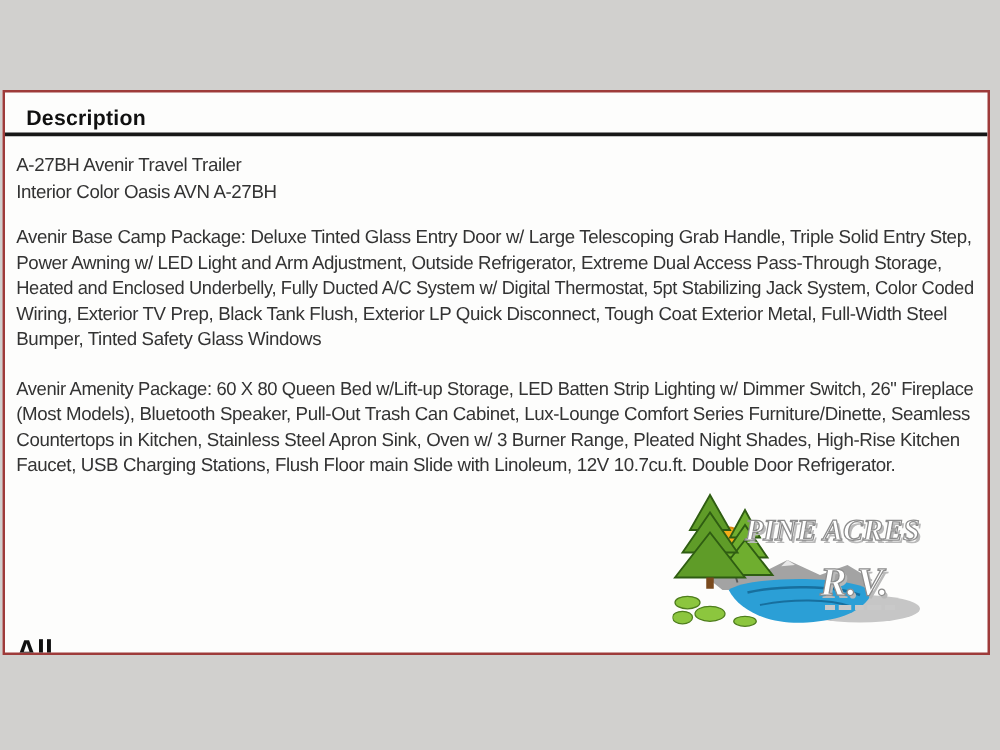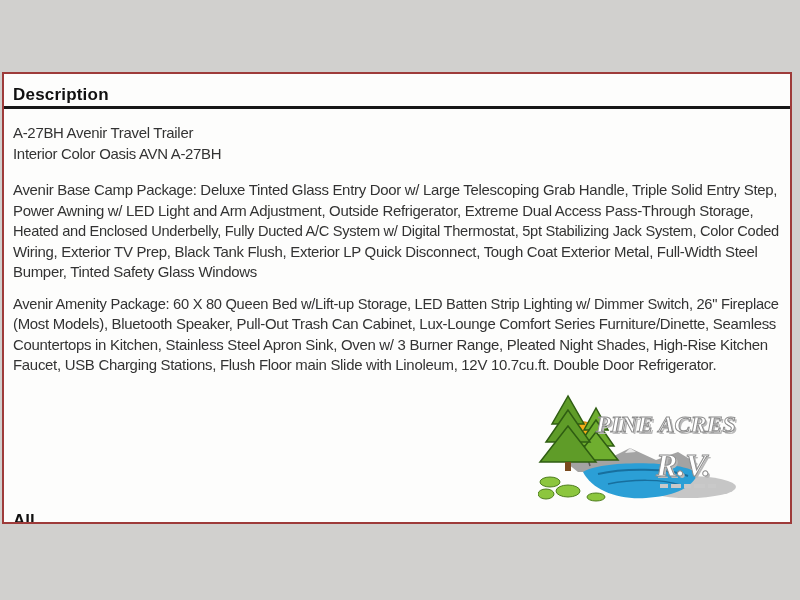--- a/index.html
+++ b/index.html
@@ -8,34 +8,34 @@
     background:var(--page_bg,#d1d0ce);
     font-family:"Liberation Sans","DejaVu Sans",sans-serif;
   }
   .content-box{
     position:absolute;left:2px;top:72px;width:790px;height:452px;
     box-sizing:border-box;border:2px solid var(--panel_border,#9e3b3a);
     background:var(--panel_bg,#fdfdfc);
     padding:12px 9px 0 9px;overflow:hidden;
   }
   h1{
-    margin:0 0 3px 0;font-size:17px;line-height:17px;font-weight:bold;
+    margin:0 0 3px 8px;font-size:17px;line-height:17px;font-weight:bold;
     color:#101010;letter-spacing:.2px;
   }
   .rule{height:3px;background:var(--heading_rule,#171717);margin:0 -9px 0 -9px;}
   .line{
     font-size:15px;line-height:20.5px;letter-spacing:-0.3px;
     color:var(--text,#333);white-space:nowrap;transform-origin:left center;
   }
   .vehicle{margin-top:14px;}
   .para-base{margin-top:16px;}
-  .para-amenity{margin-top:11px;}
+  .para-amenity{margin-top:19px;}
   .options{margin-top:17px;}
   .partial-heading{
-    position:absolute;left:9px;top:438px;font-size:17px;line-height:17px;
+    position:absolute;left:9px;top:438px;font-size:23px;line-height:17px;
     font-weight:bold;color:#101010;
   }
   .logo{position:absolute;left:534px;top:320px;width:210px;height:112px;}
   .logo svg{width:100%;height:100%;}
   .logo-text{
     font-family:"Liberation Serif","DejaVu Serif",serif;
     font-style:italic;font-weight:bold;
   }
 </style>
 </head>

